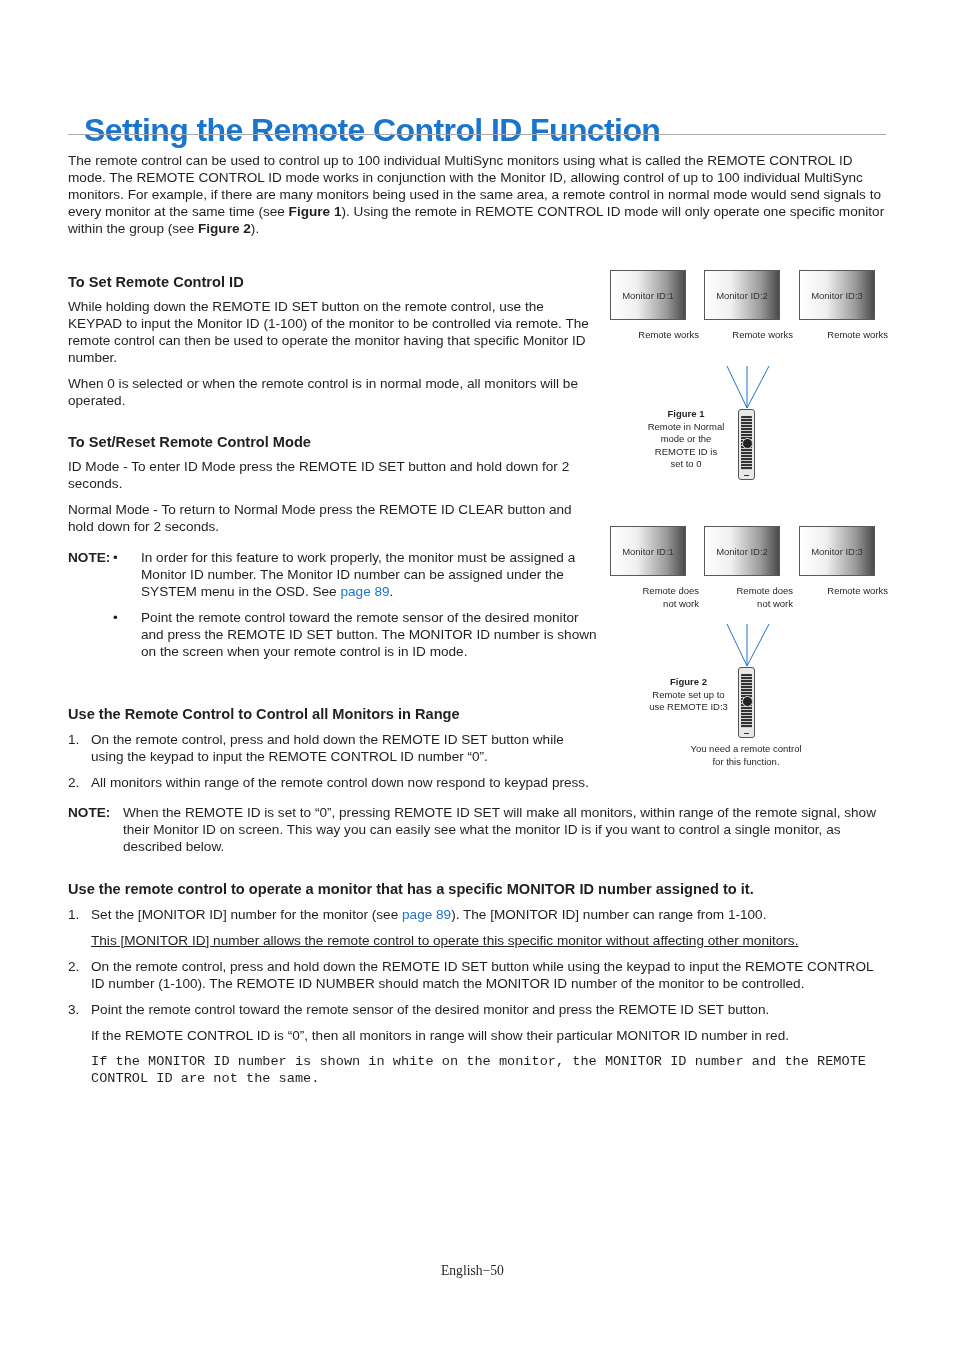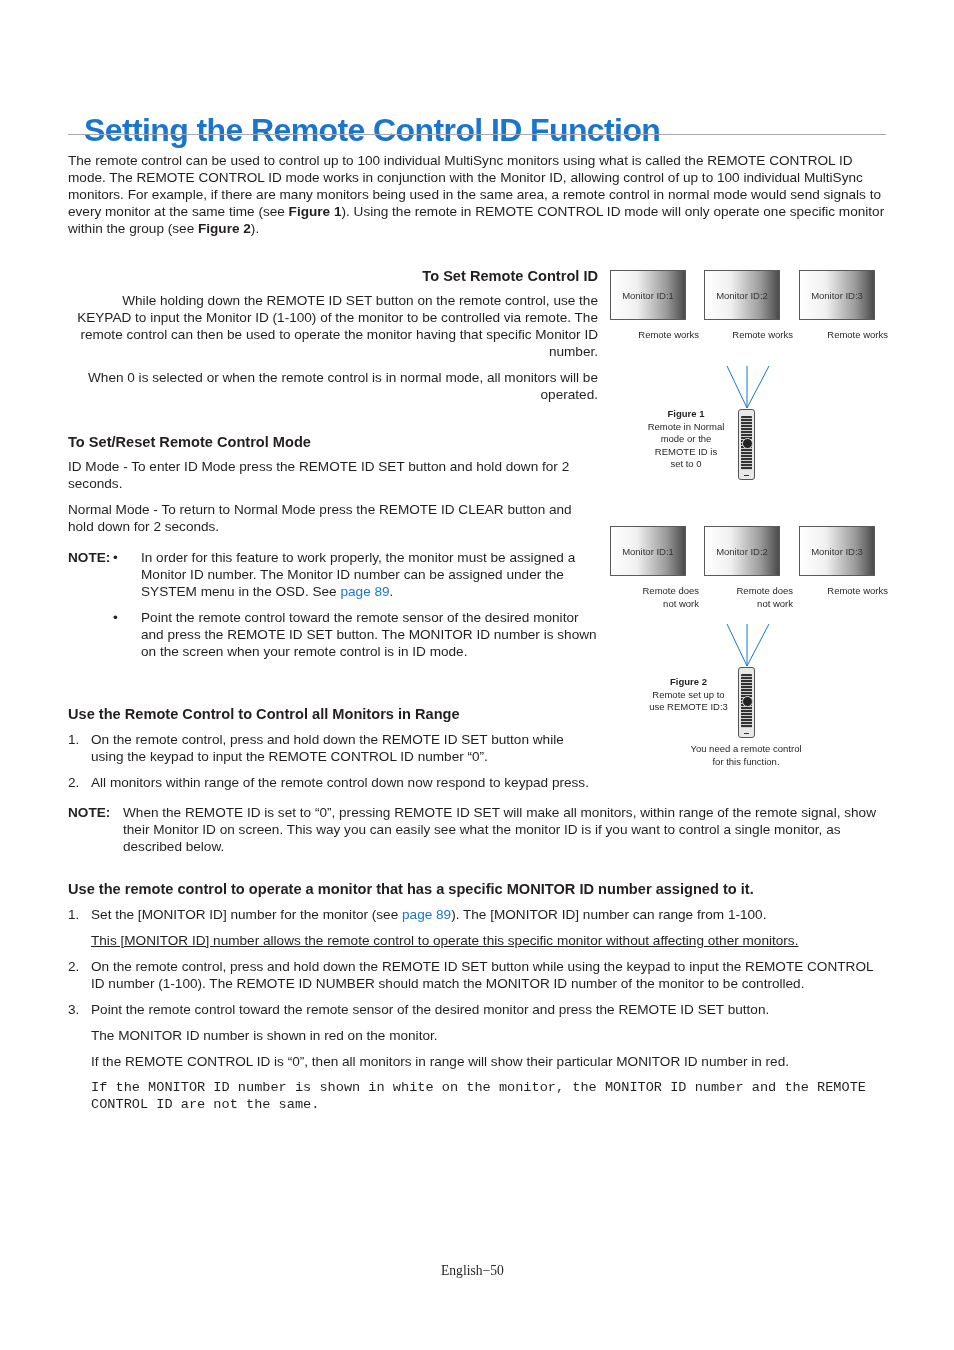--- a/index.html
+++ b/index.html
@@ -36,21 +36,21 @@
   .footer { position: absolute; left: 441px; top: 1262px; font-size: 13.6px; font-family: Liberation Serif, serif; }
 </style>
 </head>
 <body>
 
 <h1 class="page-title">Setting the Remote Control ID Function</h1>
 <div class="title-rule"></div>
 
 <p class="abs intro"><span>The remote control can be used to control up to 100 individual MultiSync monitors using what is called the REMOTE CONTROL ID mode. The REMOTE CONTROL ID mode works in conjunction with the Monitor ID, allowing control of up to 100 individual MultiSync monitors. For example, if there are many monitors being used in the same area, a remote control in normal mode would send signals to every monitor at the same time (see </span><b>Figure 1</b><span>). Using the remote in REMOTE CONTROL ID mode will only operate one specific monitor within the group (see </span><b>Figure 2</b><span>).</span></p>
 
-<div class="abs" style="left:68px; top:267px; width:530px;text-align:right;">
+<div class="abs" style="left:68px; top:273px; width:530px;">
   <h3 class="h3">To Set Remote Control ID</h3>
   <p style="margin-top:7px;">While holding down the REMOTE ID SET button on the remote control, use the KEYPAD to input the Monitor ID (1-100) of the monitor to be controlled via remote. The remote control can then be used to operate the monitor having that specific Monitor ID number.</p>
   <p style="margin-top:9px;">When 0 is selected or when the remote control is in normal mode, all monitors will be operated.</p>
 </div>
 
 <div class="abs" style="left:68px; top:433px; width:530px;">
   <h3 class="h3">To Set/Reset Remote Control Mode</h3>
   <p style="margin-top:7px;">ID Mode - To enter ID Mode press the REMOTE ID SET button and hold down for 2 seconds.</p>
   <p style="margin-top:9px;">Normal Mode - To return to Normal Mode press the REMOTE ID CLEAR button and hold down for 2 seconds.</p>
   <div class="note-row" style="margin-top:14px;">
@@ -93,21 +93,20 @@
   </div>
   <p class="indent" style="margin-top:9px;text-decoration:underline;">This [MONITOR ID] number allows the remote control to operate this specific monitor without affecting other monitors.</p>
   <div class="num-row" style="margin-top:9px;">
     <span class="num">2.</span>
     <span>On the remote control, press and hold down the REMOTE ID SET button while using the keypad to input the REMOTE CONTROL ID number (1-100). The REMOTE ID NUMBER should match the MONITOR ID number of the monitor to be controlled.</span>
   </div>
   <div class="num-row" style="margin-top:9px;">
     <span class="num">3.</span>
     <span>Point the remote control toward the remote sensor of the desired monitor and press the REMOTE ID SET button.</span>
   </div>
-  <p class="indent" style="margin-top:9px;">The MONITOR ID number is shown in red on the monitor.</p>
   <p class="indent" style="margin-top:9px;">If the REMOTE CONTROL ID is “0”, then all monitors in range will show their particular MONITOR ID number in red.</p>
   <p class="indent" style="margin-top:9px;font-family:Liberation Mono, monospace;">If the MONITOR ID number is shown in white on the monitor, the MONITOR ID number and the REMOTE CONTROL ID are not the same.</p>
 </div>
 
 <div class="abs" style="left:0; top:0;">
   <div class="monitor" style="left:610px; top:270px;">
       <span>Monitor ID:1</span>
     </div>
   <div class="monitor" style="left:704px; top:270px;">
       <span>Monitor ID:2</span>

